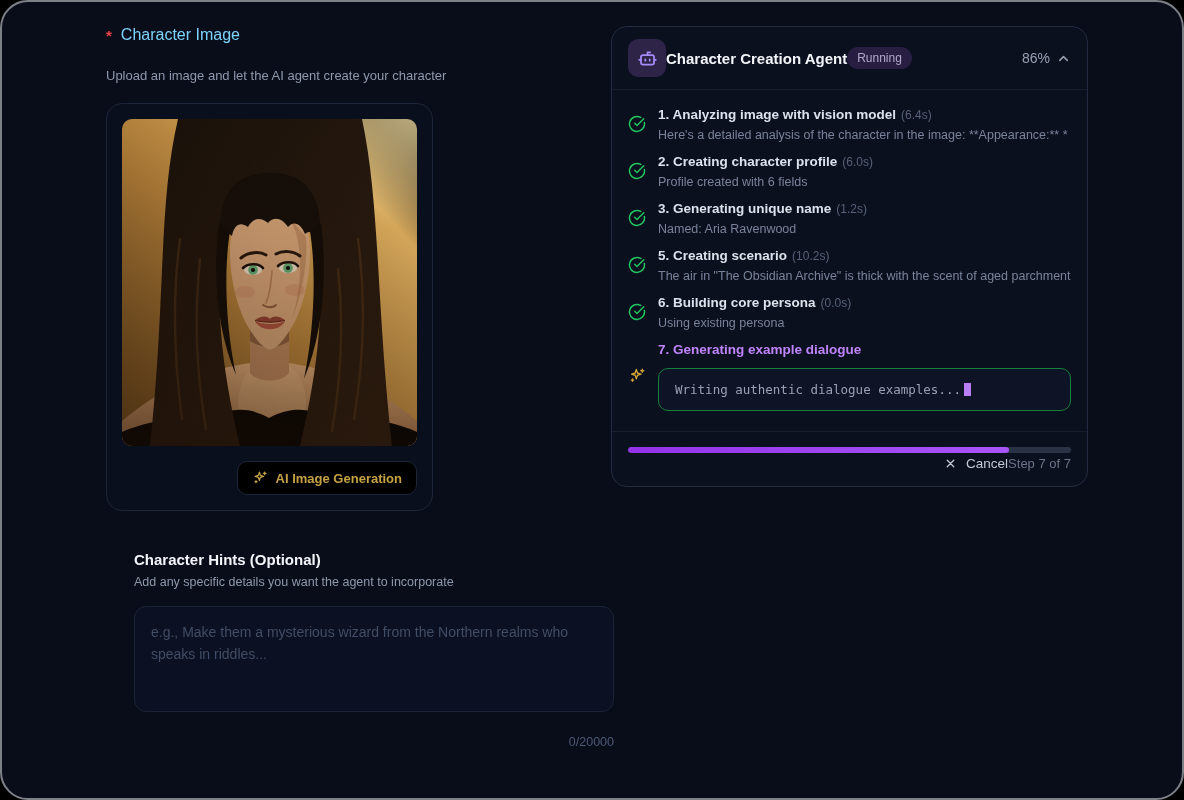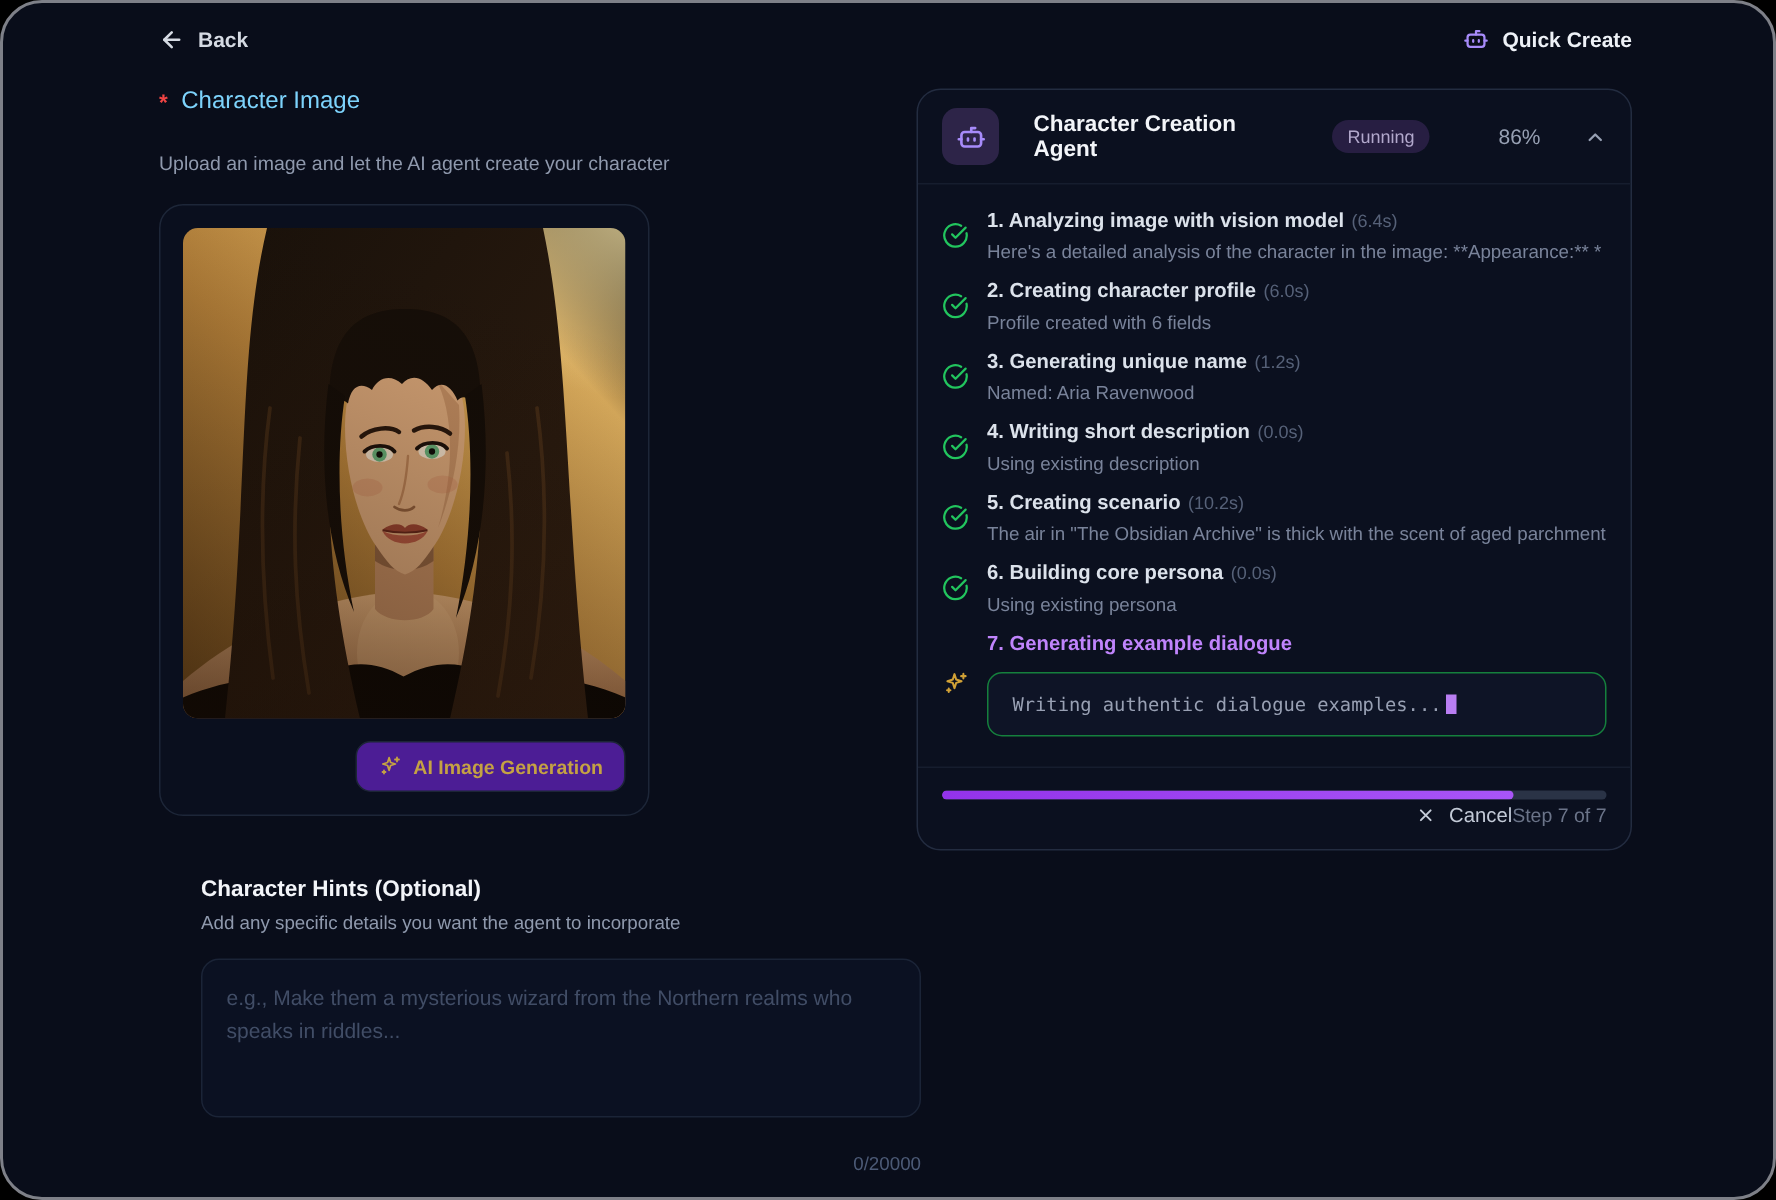--- a/index.html
+++ b/index.html
@@ -20,31 +20,31 @@
   .right-col { width:477px; }
   
   .section-title-row { display:flex; align-items:center; gap:9px; }
   .required-mark { color:#ef4444; font-size:15px; font-weight:700; line-height:1; }
   .section-title { color:#7dd3fc; font-size:16px; font-weight:400; }
   .section-sub { margin-top:24px; color:#8f99ad; font-size:13px; }
   .upload-card { margin-top:20px; width:327px; padding:15px; background:#0a0f1e; border:1px solid #1d2638; border-radius:16px; }
   .portrait-frame { width:295px; height:327px; border-radius:10px; overflow:hidden; cursor:pointer; }
   .portrait-frame svg { display:block; }
   .card-actions { display:flex; justify-content:flex-end; margin-top:15px; }
-  .ai-gen-btn { display:flex; align-items:center; gap:8px; background:#4c1d95; border:1px solid #1d2537; border-radius:10px; padding:8px 14px; color:#c5a243; font-size:13px; font-weight:700; cursor:pointer; }
+  .ai-gen-btn { display:flex; align-items:center; gap:8px; background:#000000; border:1px solid #1d2537; border-radius:10px; padding:8px 14px; color:#c5a243; font-size:13px; font-weight:700; cursor:pointer; }
   
   .hints-section { margin-top:40px;padding-left:28px; }
   .hints-title { color:#f3f5f9; font-size:15px; font-weight:700; }
   .hints-sub { margin-top:7px; color:#8f99ad; font-size:12.5px; }
   .hints-textarea { margin-top:17px; width:480px; height:106px; background:#0b1122; border:1px solid #1b2437; border-radius:12px; padding:14px 16px; color:#dbe1ea; font-size:14px; line-height:1.6; font-family:"Liberation Sans", sans-serif; resize:none; }
   .hints-textarea::placeholder { color:#414d66; }
   .char-count { margin-top:19px; width:480px; text-align:right; color:#4c5a76; font-size:12.5px; }
   
   .agent-panel { background:#0b101f; border:1px solid #232c40; border-radius:16px; overflow:hidden; }
-  .panel-header { display:flex; align-items:center; gap:23px; padding:12px 16px; border-bottom:1px solid #161d2e;justify-content:center; }
+  .panel-header { display:flex; align-items:center; gap:0; padding:12px 16px; border-bottom:1px solid #161d2e;justify-content:center; }
   .bot-badge { width:38px; height:38px; border-radius:10px; background:#2d2448; flex:none; display:flex; align-items:center; justify-content:center; }
   .panel-title { color:#f3f5f9; font-size:15px; font-weight:700; }
   .status-pill { background:#271e42; color:#b2a8cc; font-size:12px; padding:4px 10px; border-radius:999px; }
   .header-spacer { flex:1; }
   .percent { color:#97a0b3; font-size:14px; }
   .collapse-btn { background:none; border:none; cursor:pointer; display:flex; margin-left:6px; }
   .steps { padding:15px 16px 10px 16px; }
   .step { display:flex; gap:12px; margin-bottom:10px; }
   .step-icon { flex:none; margin-top:1px; }
   .step-body { flex:1; min-width:0; }
@@ -60,42 +60,20 @@
   .footer-row { display:flex; justify-content:flex-end; align-items:center; margin-top:3px; }
   .cancel-btn { display:flex; align-items:center; gap:9px; color:#c3cad7; font-size:13.5px; font-weight:500; background:none; border:none; cursor:pointer; }
   .step-counter { color:#6b7489; font-size:13px; }
   svg.stroke-ic { fill:none; stroke-linecap:round; stroke-linejoin:round; }
 </style>
 </head>
 <body>
 
 <div class="window">
 
-  <div class="topbar">
-    <button class="back-btn">
-      <span class="icon">
-        <svg class="stroke-ic" width="17" height="17" viewBox="0 0 24 24" stroke="#d5dae3" stroke-width="2.4">
-            <path d="M19 12H5"></path>
-            <path d="m12 19-7-7 7-7"></path>
-          </svg>
-      </span>
-      <span>Back</span>
-    </button>
-    <button class="quick-create">
-      <span class="icon">
-        <svg class="stroke-ic" width="18" height="18" viewBox="0 0 24 24" stroke="#a78bfa" stroke-width="2">
-            <path d="M12 8V5h3"></path>
-            <rect x="4.5" y="8" width="15" height="11" rx="2.5"></rect>
-            <path d="M2.5 13.5h2M19.5 13.5h2"></path>
-            <path d="M9.5 13v1.5M14.5 13v1.5"></path>
-          </svg>
-      </span>
-      <span>Quick Create</span>
-    </button>
-  </div>
 
   <div class="main">
 
     <div class="left-col">
 
       <div class="section-title-row">
         <span class="required-mark">*</span>
         <span class="section-title">Character Image</span>
       </div>
       <div class="section-sub">Upload an image and let the AI agent create your character</div>
@@ -264,35 +242,20 @@
               </span>
     <div class="step-body">
       <div class="step-title-row">
         <span class="step-title">3. Generating unique name</span><span class="step-duration">(1.2s)</span>
       </div>
       <div class="step-detail">Named: Aria Ravenwood</div>
 
     </div>
   </div>
 
-  <div class="step">
-    <span class="step-icon icon">
-                <svg class="stroke-ic" width="18" height="18" viewBox="0 0 24 24" stroke="#22c55e" stroke-width="2">
-                  <path d="M21.8 10A10 10 0 1 1 17 3.3"></path>
-                  <path d="m9 11 3 3 9-9"></path>
-                </svg>
-              </span>
-    <div class="step-body">
-      <div class="step-title-row">
-        <span class="step-title">4. Writing short description</span><span class="step-duration">(0.0s)</span>
-      </div>
-      <div class="step-detail">Using existing description</div>
-
-    </div>
-  </div>
 
   <div class="step">
     <span class="step-icon icon">
                 <svg class="stroke-ic" width="18" height="18" viewBox="0 0 24 24" stroke="#22c55e" stroke-width="2">
                   <path d="M21.8 10A10 10 0 1 1 17 3.3"></path>
                   <path d="m9 11 3 3 9-9"></path>
                 </svg>
               </span>
     <div class="step-body">
       <div class="step-title-row">

